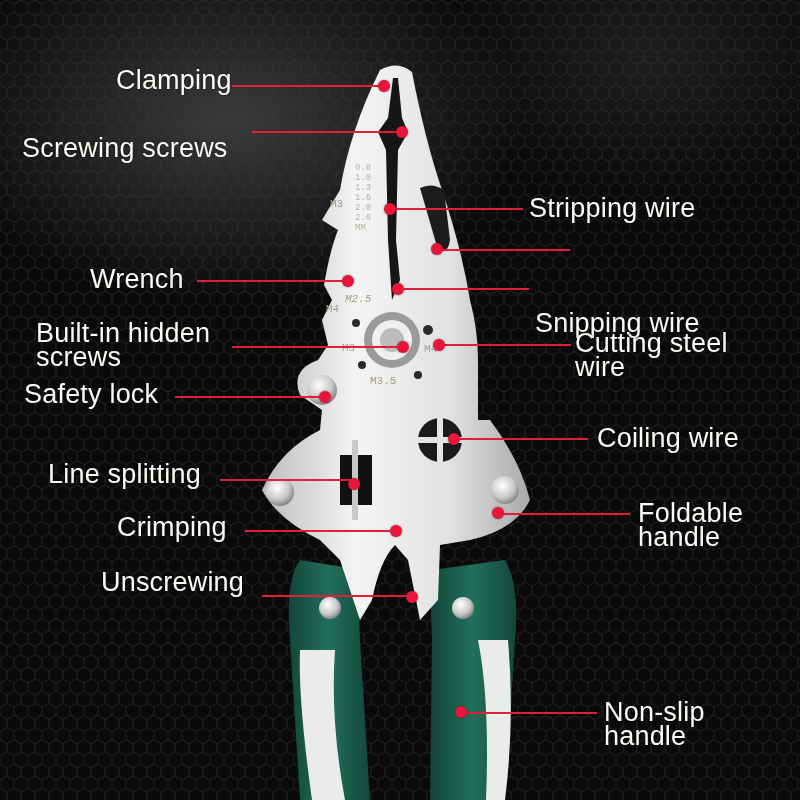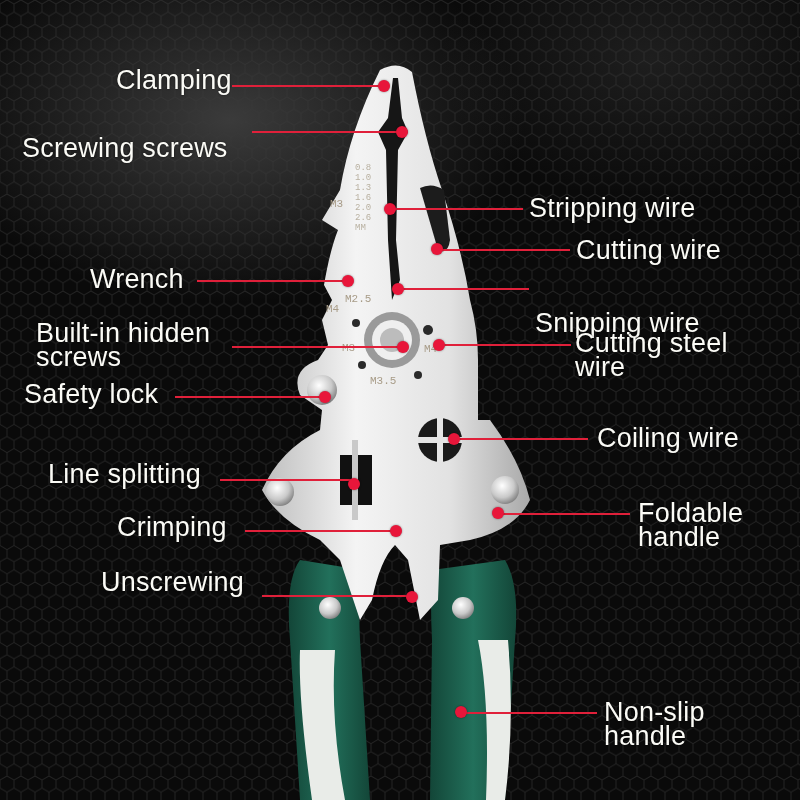--- a/index.html
+++ b/index.html
@@ -86,21 +86,21 @@
   <div style="position:absolute;left:355px;top:163px;font-family:'Liberation Mono',monospace;font-size:9px;line-height:10px;color:#b8b0a0;">
     <span style="display:block">0.8</span>
     <span style="display:block">1.0</span>
     <span style="display:block">1.3</span>
     <span style="display:block">1.6</span>
     <span style="display:block">2.0</span>
     <span style="display:block">2.6</span>
     <span style="display:block">MM</span>
   </div>
   <div style="position:absolute;left:330px;top:198px;font-family:'Liberation Mono',monospace;font-size:11px;color:#a89c88;">M3</div>
-  <div style="position:absolute;left:345px;top:293px;font-family:'Liberation Mono',monospace;font-size:11px;color:#a89c88;">M2.5</div>
+  <div style="position:absolute;left:345px;top:293px;font-family:'Liberation Mono',monospace;font-size:11px;color:#a89c88;font-style:italic;">M2.5</div>
   <div style="position:absolute;left:326px;top:303px;font-family:'Liberation Mono',monospace;font-size:11px;color:#a89c88;">M4</div>
   <div style="position:absolute;left:342px;top:342px;font-family:'Liberation Mono',monospace;font-size:11px;color:#a89c88;">M3</div>
   <div style="position:absolute;left:424px;top:343px;font-family:'Liberation Mono',monospace;font-size:11px;color:#a89c88;">M4</div>
   <div style="position:absolute;left:370px;top:375px;font-family:'Liberation Mono',monospace;font-size:11px;color:#a89c88;">M3.5</div>
 
   <div class="label" style="left:116px;top:68px;">
       <span>Clamping</span>
     </div>
   <div class="line" style="left:232px;top:85px;width:152px;"></div>
   <div class="dot" style="left:384px;top:86px;"></div>
@@ -110,23 +110,20 @@
     </div>
   <div class="line" style="left:252px;top:131px;width:150px;"></div>
   <div class="dot" style="left:402px;top:132px;"></div>
 
   <div class="label" style="left:529px;top:196px;">
       <span>Stripping wire</span>
     </div>
   <div class="line" style="left:390px;top:208px;width:133px;"></div>
   <div class="dot" style="left:390px;top:209px;"></div>
 
-  <div class="label" style="left:576px;top:238px;">
-      <span>Cutting wire</span>
-    </div>
   <div class="line" style="left:437px;top:249px;width:133px;"></div>
   <div class="dot" style="left:437px;top:249px;"></div>
 
   <div class="label" style="left:90px;top:267px;">
       <span>Wrench</span>
     </div>
   <div class="line" style="left:197px;top:280px;width:151px;"></div>
   <div class="dot" style="left:348px;top:281px;"></div>
 
   <div class="label" style="left:535px;top:276px;margin-top:35px;">

